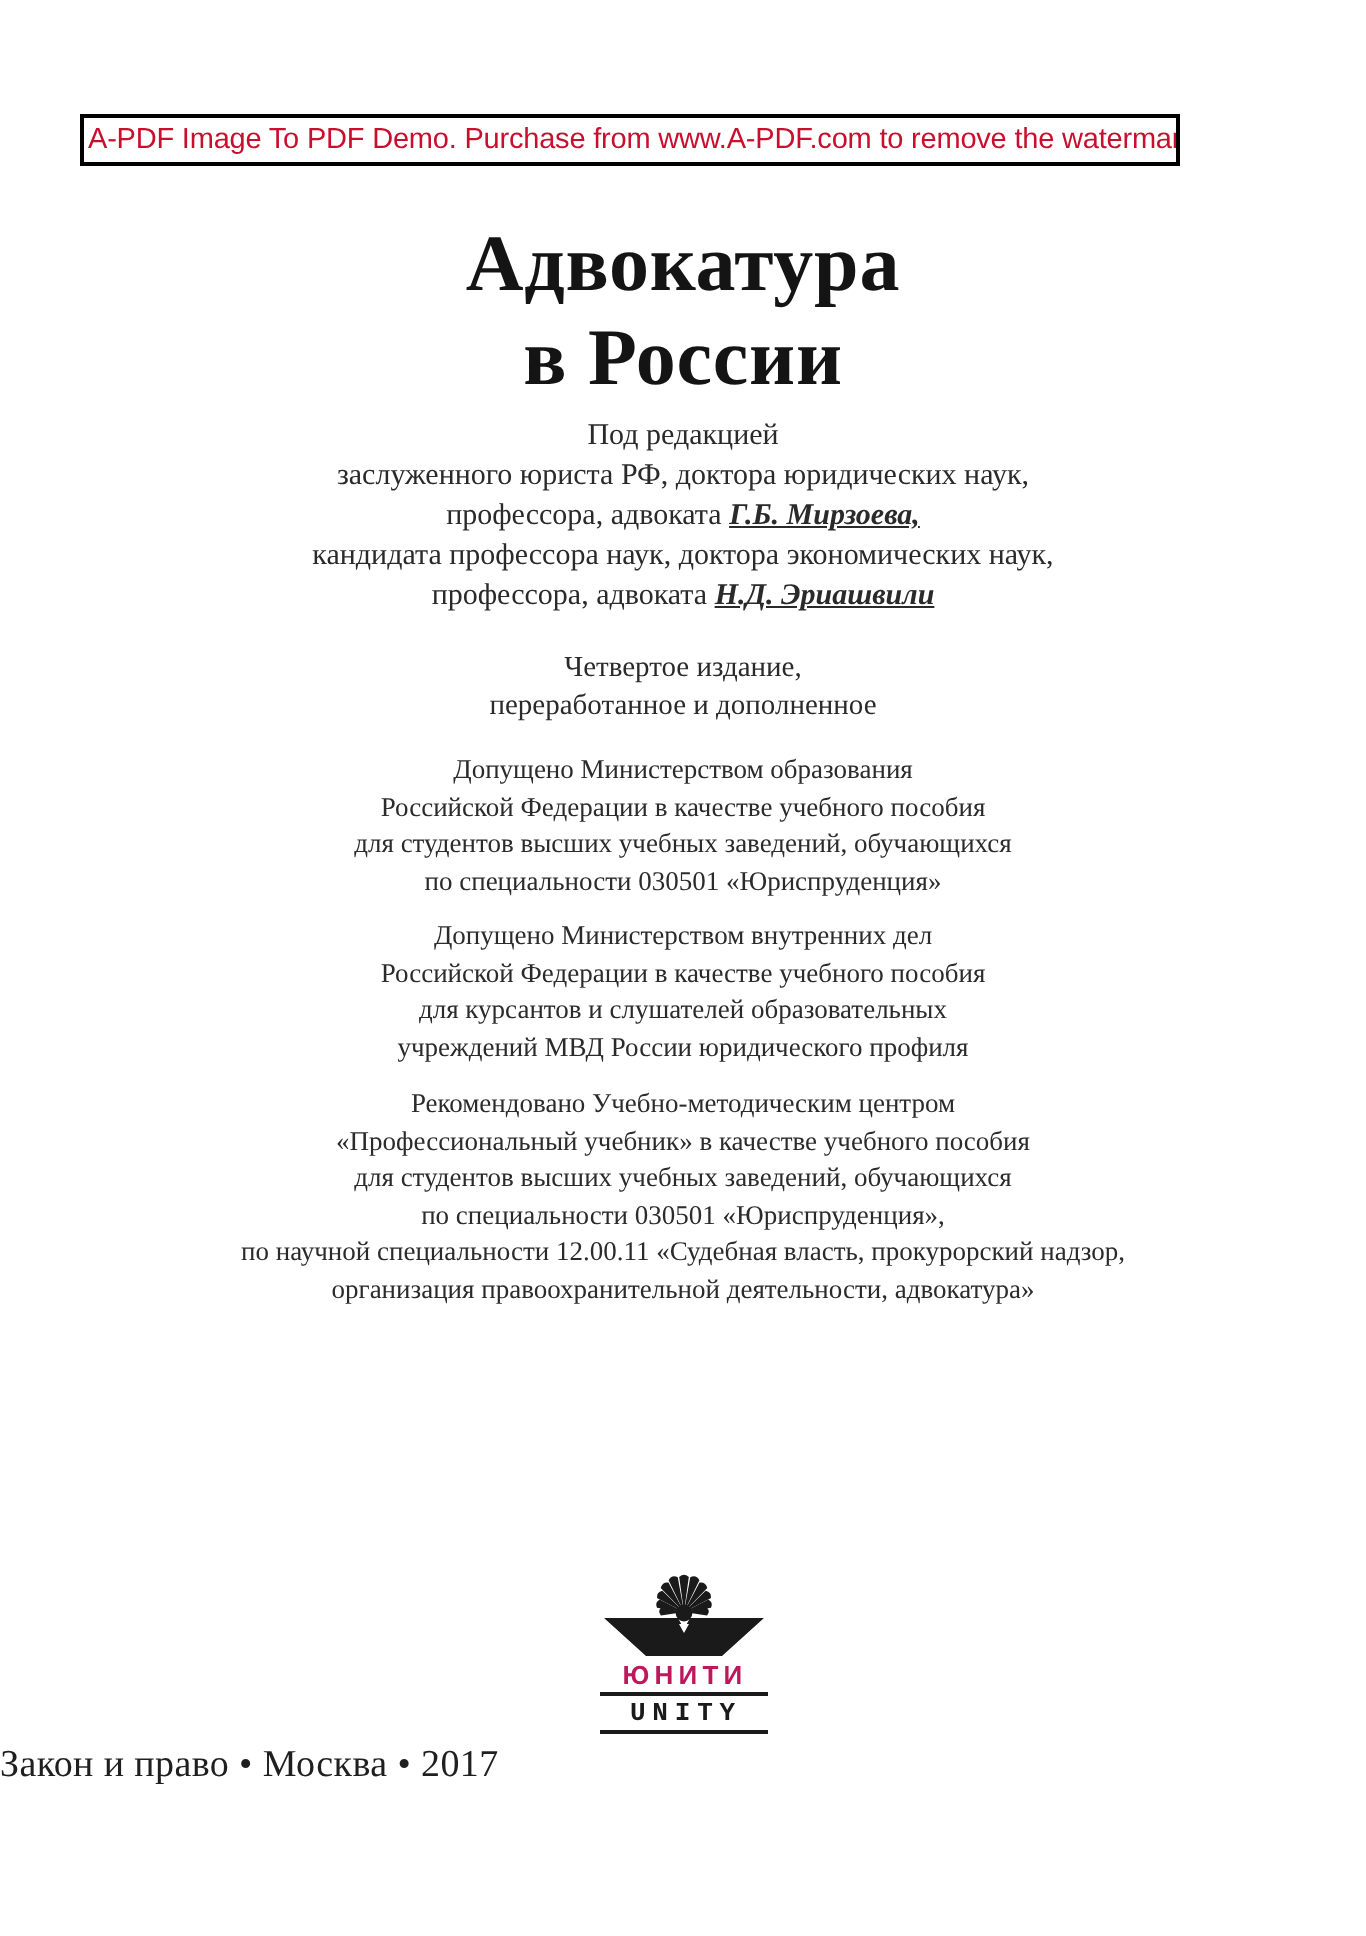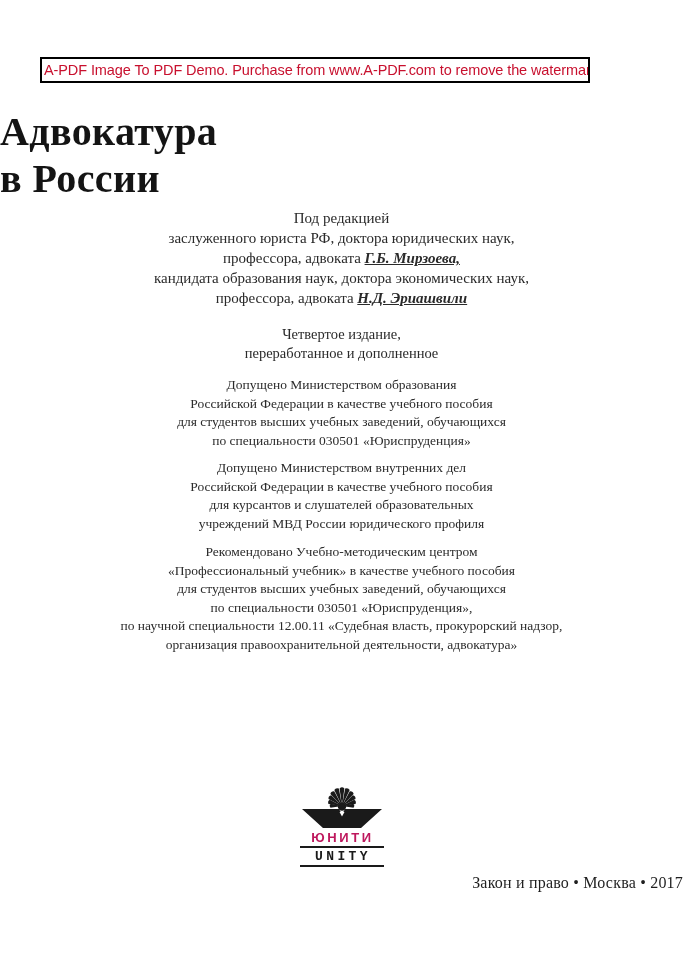--- a/index.html
+++ b/index.html
@@ -46,21 +46,21 @@
     padding-left: 2px;
     letter-spacing: -0.1px;
   }
 
   
   .title-block {
     position: absolute;
     left: 0;
     right: 0;
     top: 108px;
-    text-align: left;
+    text-align: center;
   }
   .title-line {
     font-size: 40px;
     font-weight: bold;
     line-height: 1.18;
     letter-spacing: 0.4px;
     color: #141414;
   }
 
   
@@ -143,22 +143,22 @@
     color: #1a1a1a;
     padding-left: 3px;
   }
 
   
   .imprint {
     position: absolute;
     left: 0;
     right: 0;
     top: 872px;
-    text-align: right;
-    font-size: 16px;
+    text-align: left;
+    font-size: 19px;
     line-height: 22px;
     color: #1f1f1f;
     letter-spacing: 0.2px;
   }
 </style>
 </head>
 <body>
 
 <div class="page">
 
@@ -168,21 +168,21 @@
 
   <div class="title-block">
     <div class="title-line">Адвокатура</div>
     <div class="title-line">в России</div>
   </div>
 
   <div class="editors">
     <div>Под редакцией</div>
     <div>заслуженного юриста РФ, доктора юридических наук,</div>
     <div><span>профессора, адвоката </span><span class="nm">Г.Б. Мирзоева,</span></div>
-    <div>кандидата образования наук, доктора экономических наук,</div>
+    <div>кандидата профессора наук, доктора экономических наук,</div>
     <div><span>профессора, адвоката </span><span class="nm">Н.Д. Эриашвили</span></div>
   </div>
 
   <div class="edition">
     <div>Четвертое издание,</div>
     <div>переработанное и дополненное</div>
   </div>
 
   <div class="approval approval-1">
     <div>Допущено Министерством образования</div>

